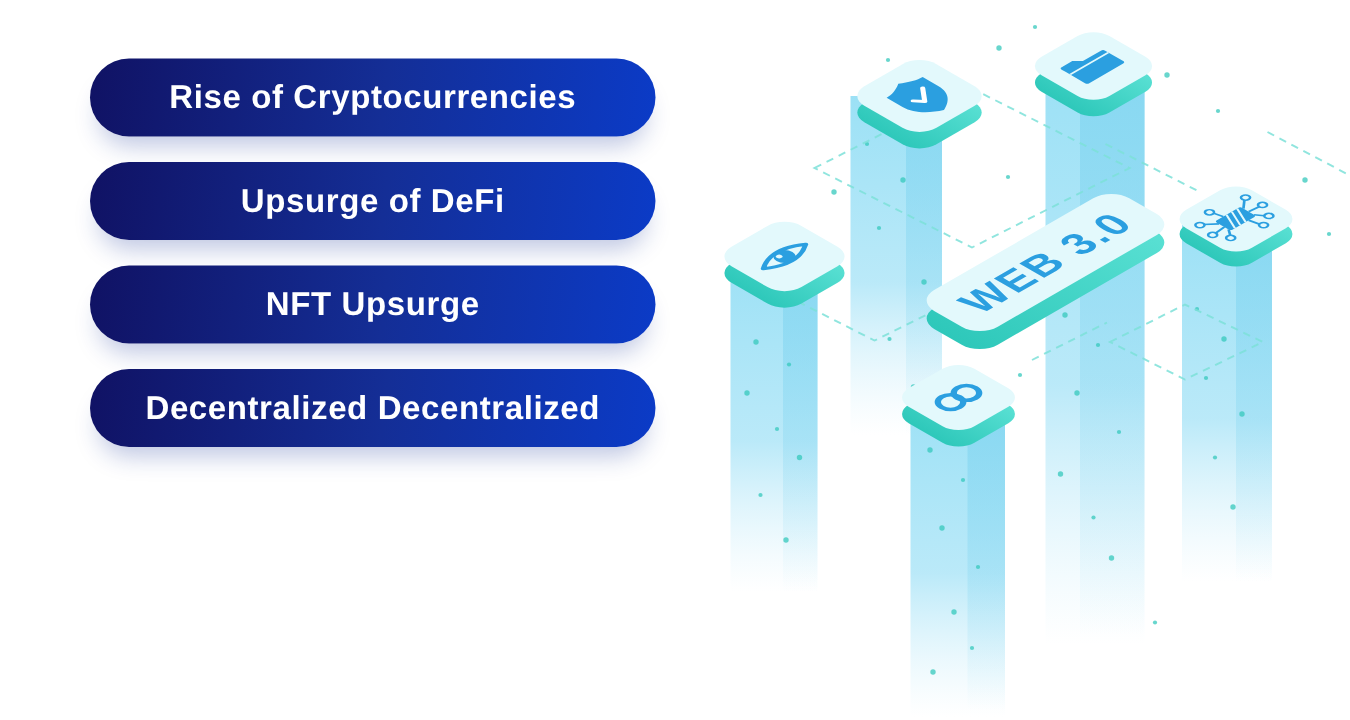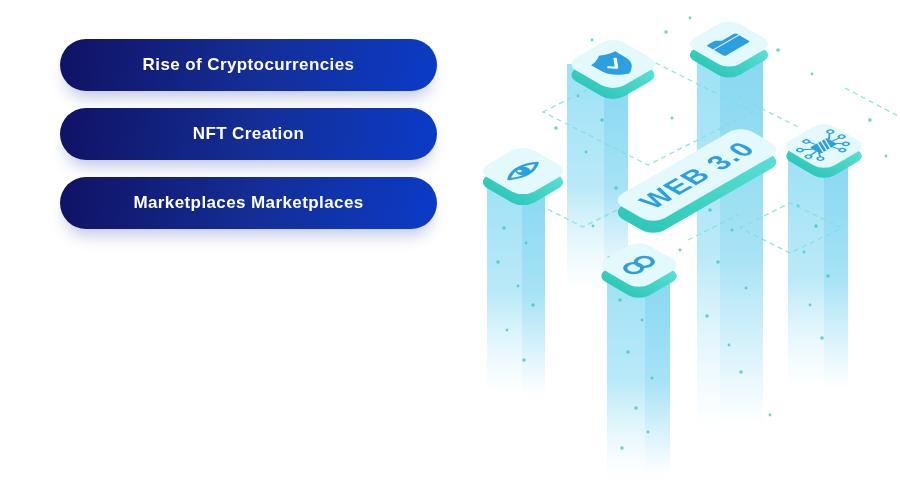--- a/index.html
+++ b/index.html
@@ -3,44 +3,47 @@
 <meta charset="utf-8">
 <style>
   html,body{margin:0;padding:0;background:#ffffff;}
   .stage{position:relative;width:900px;height:480px;background:#ffffff;overflow:hidden;
          font-family:"Liberation Sans",sans-serif;}
   .pill-list{position:absolute;left:60px;top:39px;display:flex;flex-direction:column;gap:17px;}
   .pill{width:377px;height:52px;border-radius:26px;
         background:linear-gradient(97deg,#101264 0%,#142e96 52%,#0b3bc7 100%);
         display:flex;align-items:center;justify-content:center;
         box-shadow:0 12px 16px -6px rgba(23,52,150,0.28);}
-  .pill span{color:#ffffff;font-size:17px;font-weight:600;letter-spacing:0.4px;white-space:nowrap;}
+  .pill span{color:#ffffff;font-size:22px;font-weight:600;letter-spacing:0.4px;white-space:nowrap;}
   .illus{position:absolute;left:460px;top:0;}
   .ttop{fill:#e3f9fc;}
   .tbase{fill:url(#baseGrad);}
   .ifill{fill:#2b9fe0;}
   .istroke{stroke:#2b9fe0;fill:none;}
   .dash{stroke:#7ce0d8;stroke-width:1.3;fill:none;stroke-dasharray:5 4;opacity:0.85;}
   .dot{fill:#35c8bc;opacity:0.75;}
   .w3text{fill:#2b9fe0;font-family:"Liberation Sans",sans-serif;font-weight:bold;}
 </style>
 </head>
 <body>
 
 <div class="stage">
 
   <div class="pill-list">
     <div class="pill">
       <span>Rise of Cryptocurrencies</span>
     </div>
     <div class="pill">
-      <span>NFT Creation</span>
-    </div>
-    <div class="pill">
-      <span>Marketplaces Marketplaces</span>
+      <span>Upsurge of DeFi</span>
+    </div>
+    <div class="pill">
+      <span>NFT Upsurge</span>
+    </div>
+    <div class="pill">
+      <span>Decentralized Decentralized</span>
     </div>
   </div>
 
   <svg class="illus" width="440" height="480" viewBox="0 0 440 480">
     <defs>
       <linearGradient id="pillarGrad" x1="0" y1="0" x2="0" y2="1">
         <stop offset="0" stop-color="#96dff5" stop-opacity="0.95"></stop>
         <stop offset="0.55" stop-color="#a9e4f7" stop-opacity="0.8"></stop>
         <stop offset="1" stop-color="#cfeffb" stop-opacity="0"></stop>
       </linearGradient>

